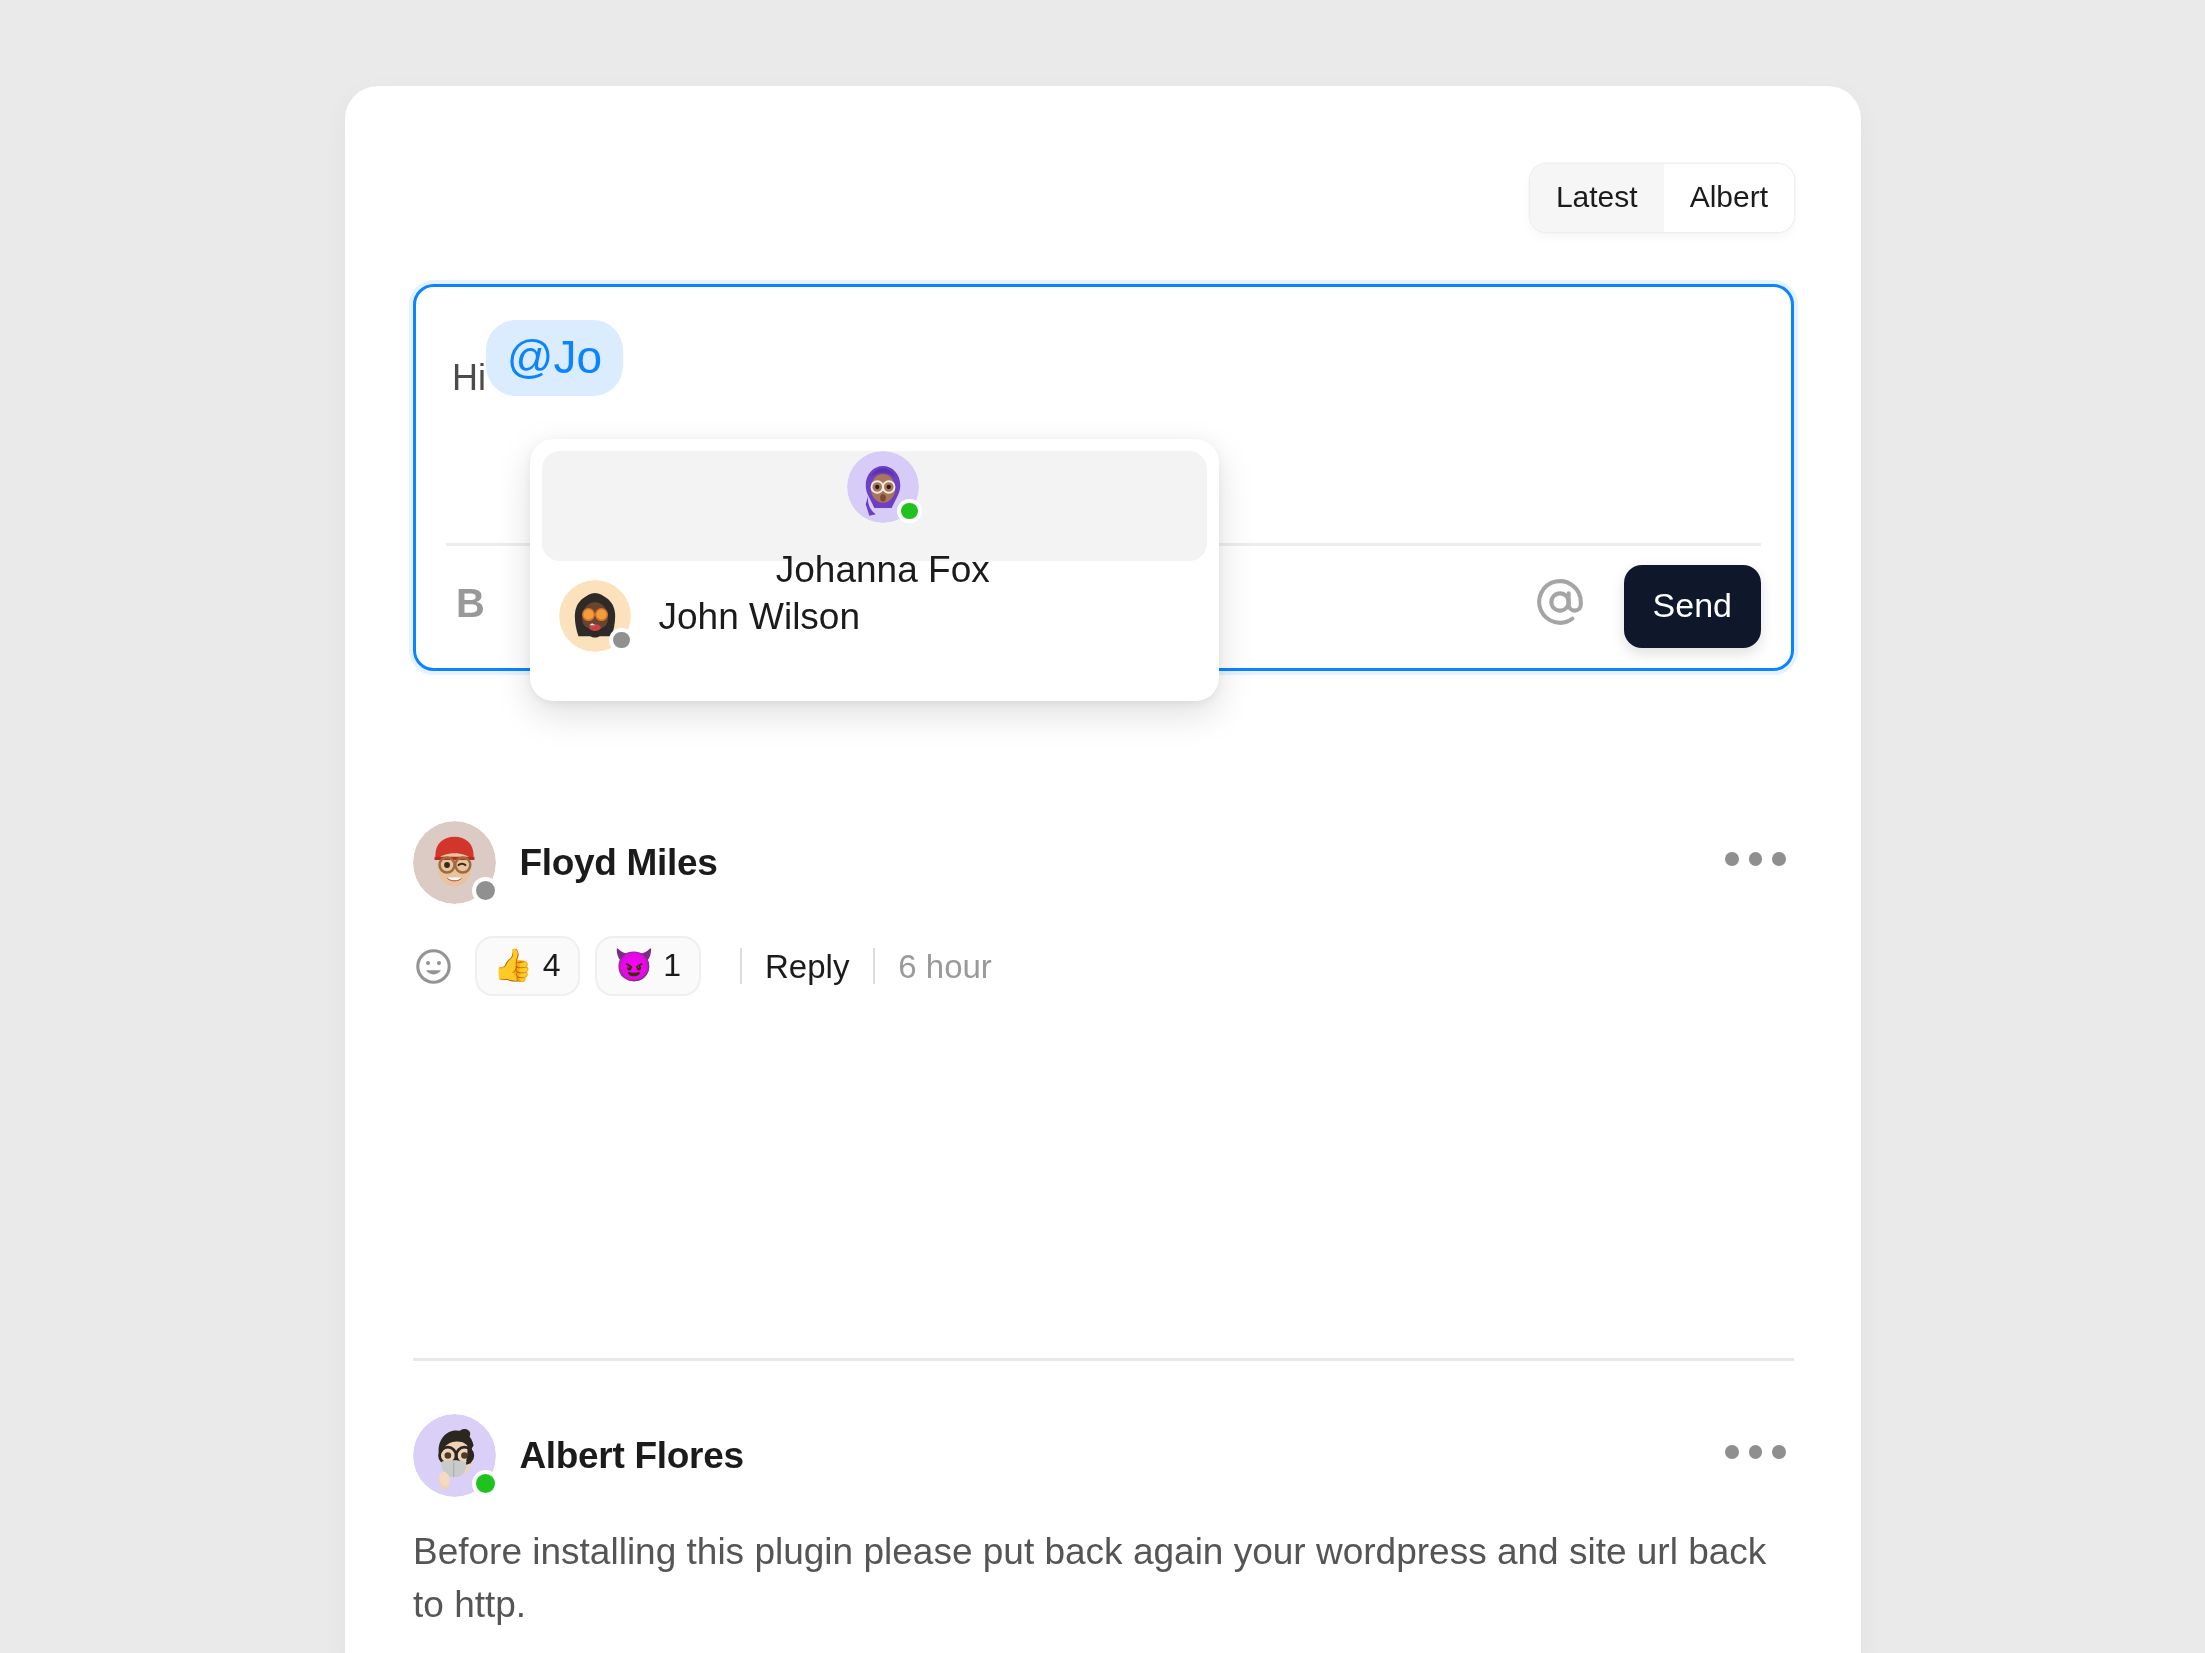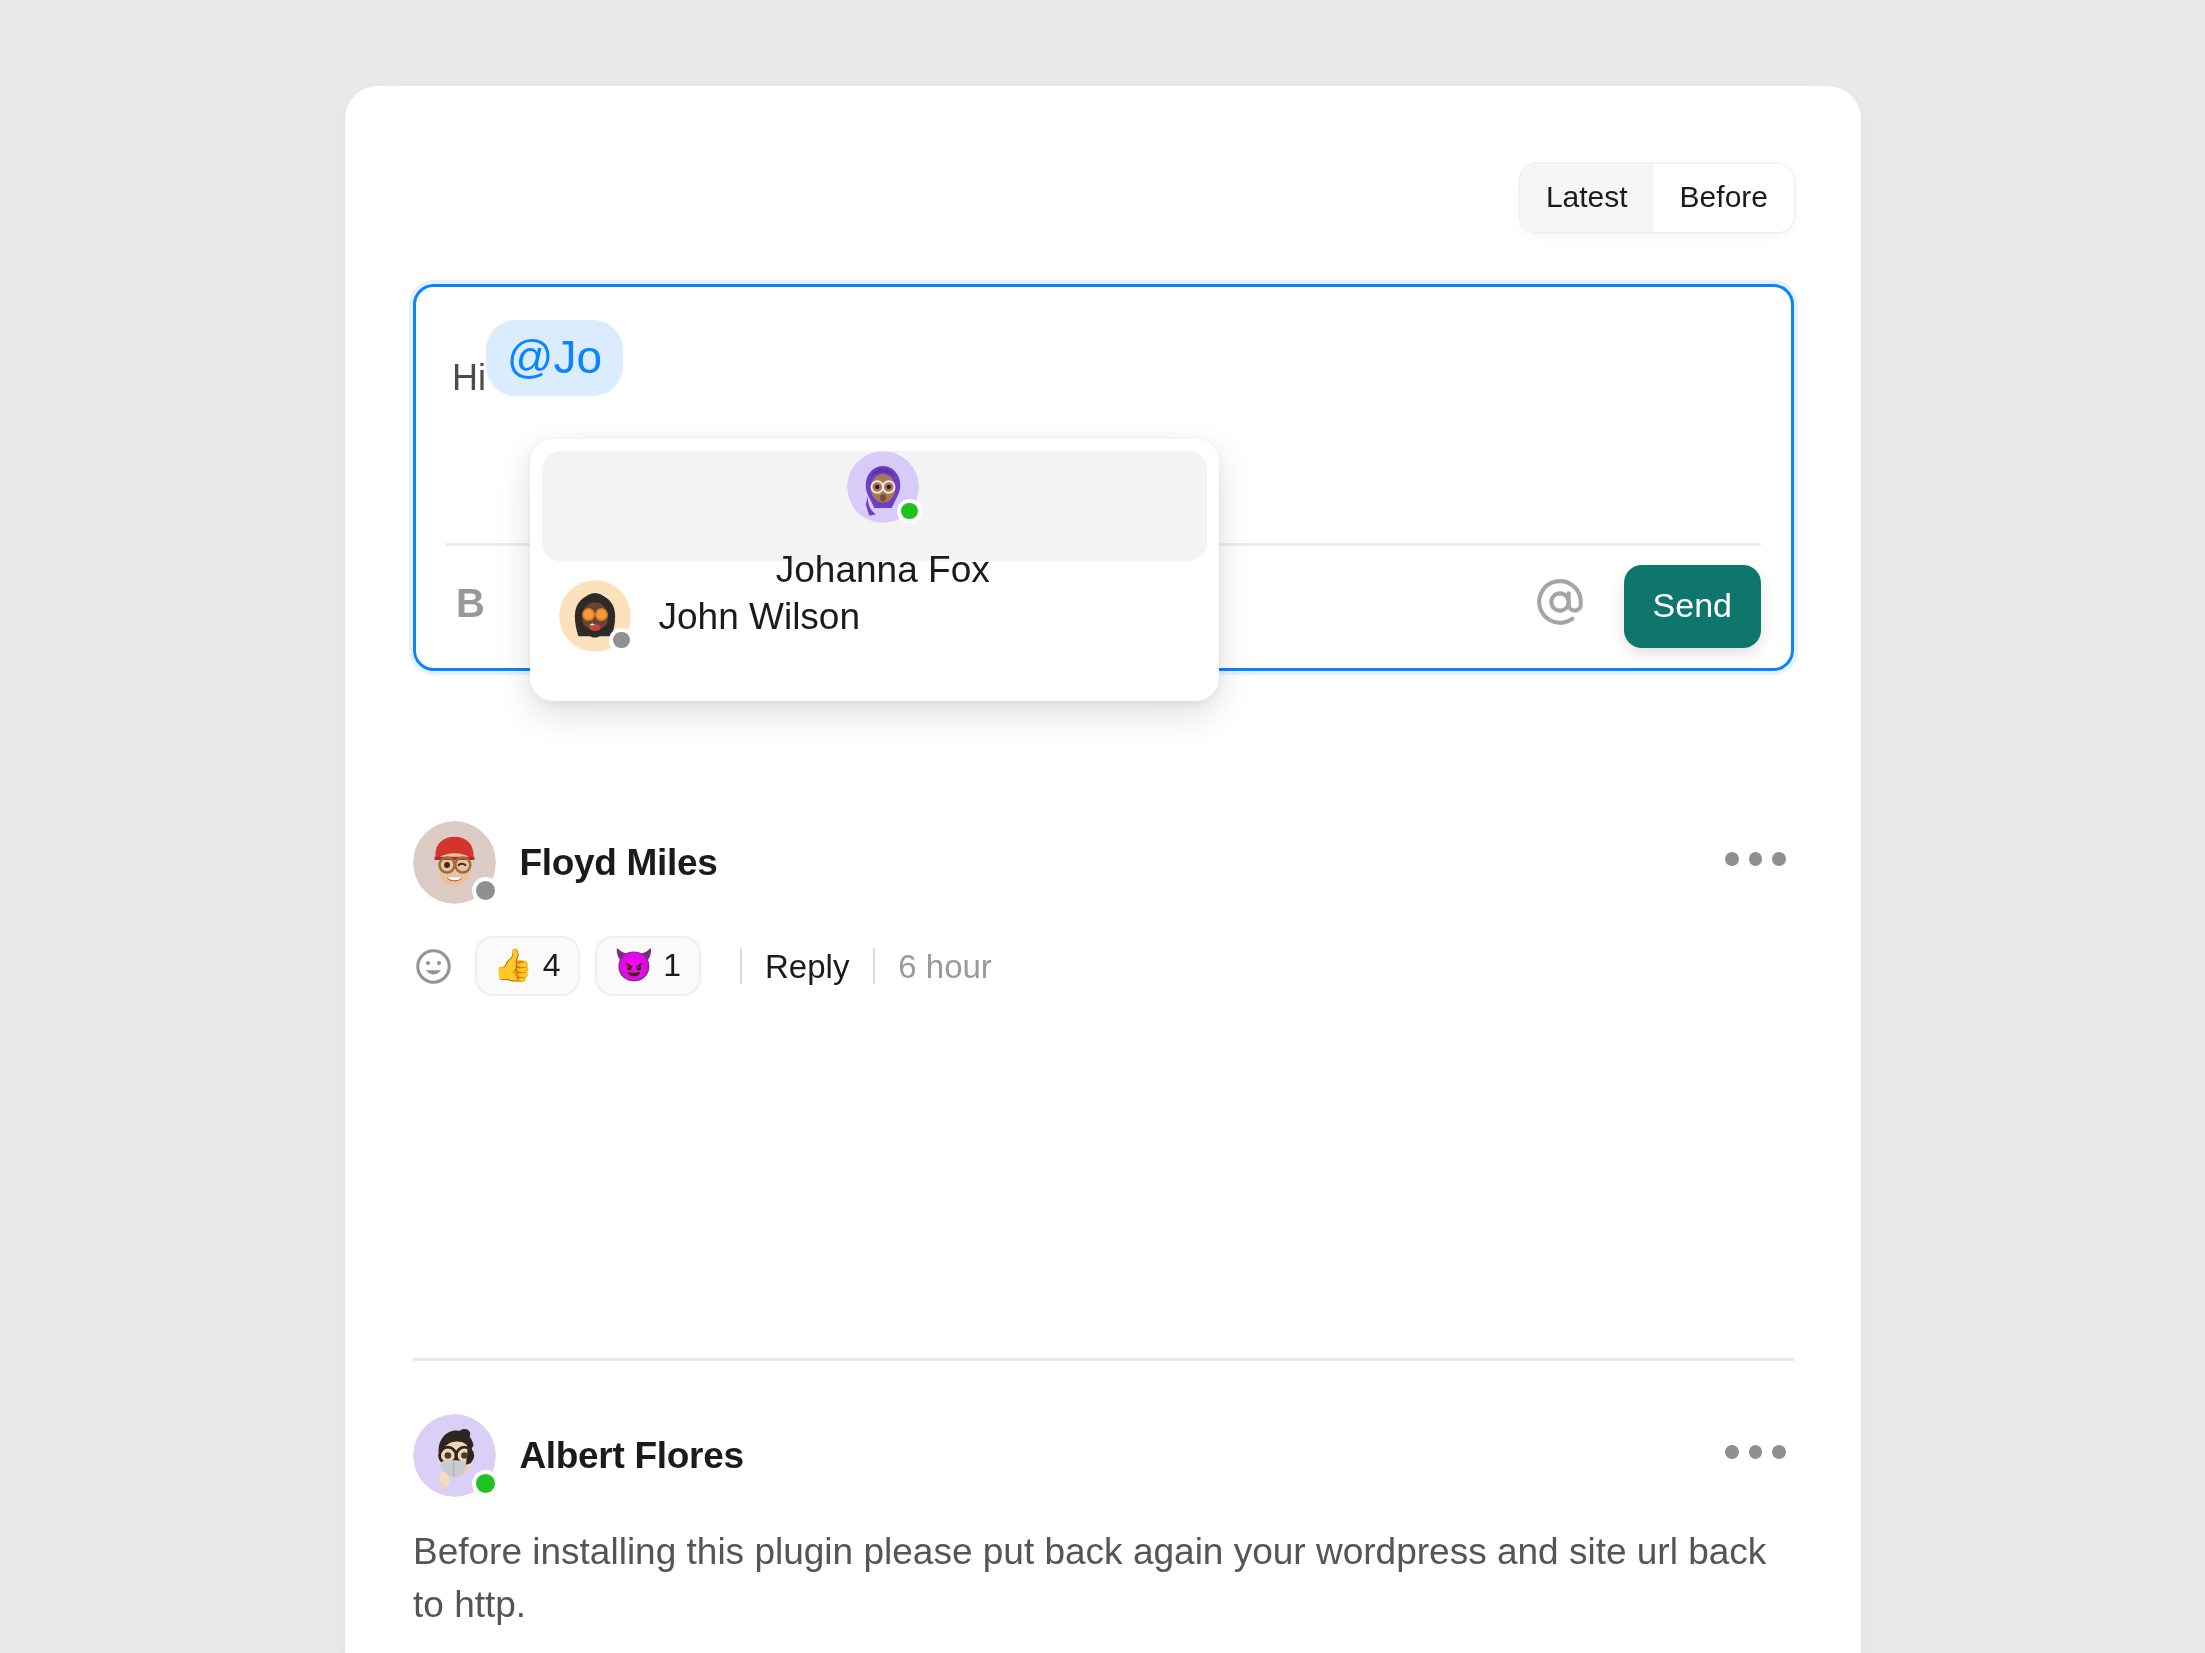--- a/index.html
+++ b/index.html
@@ -121,21 +121,21 @@
     right: 205px;
     top: 33px;
     width: 52px;
     height: 52px;
     color: #A5A5A5;
   }
   #send-button {
     position: absolute;
     right: 30px;
     top: 22px;
-    background: #0f766e;
+    background: #0f172a;
     color: #FFFFFF;
     font-size: 34px;
     border-radius: 18px;
     padding: 23px 29px 25.5px 29px;
     line-height: 1;
     box-shadow: 0 5.5px 13.8px rgba(0,0,0,0.12);
     border: none;
     font-family: inherit;
     cursor: pointer;
   }
@@ -279,21 +279,21 @@
   }
 </style>
 </head>
 <body>
 
 <div id="card">
 
   <div id="header">
     <div id="sort-toggle">
       <div class="seg inactive">Latest</div>
-      <div class="seg active">Before</div>
+      <div class="seg active">Albert</div>
     </div>
   </div>
 
   <div id="composer">
     <div id="composer-text">
       <span>Hi</span>
       <span id="mention-chip">@Jo</span>
     </div>
 
     <div id="composer-divider"></div>

